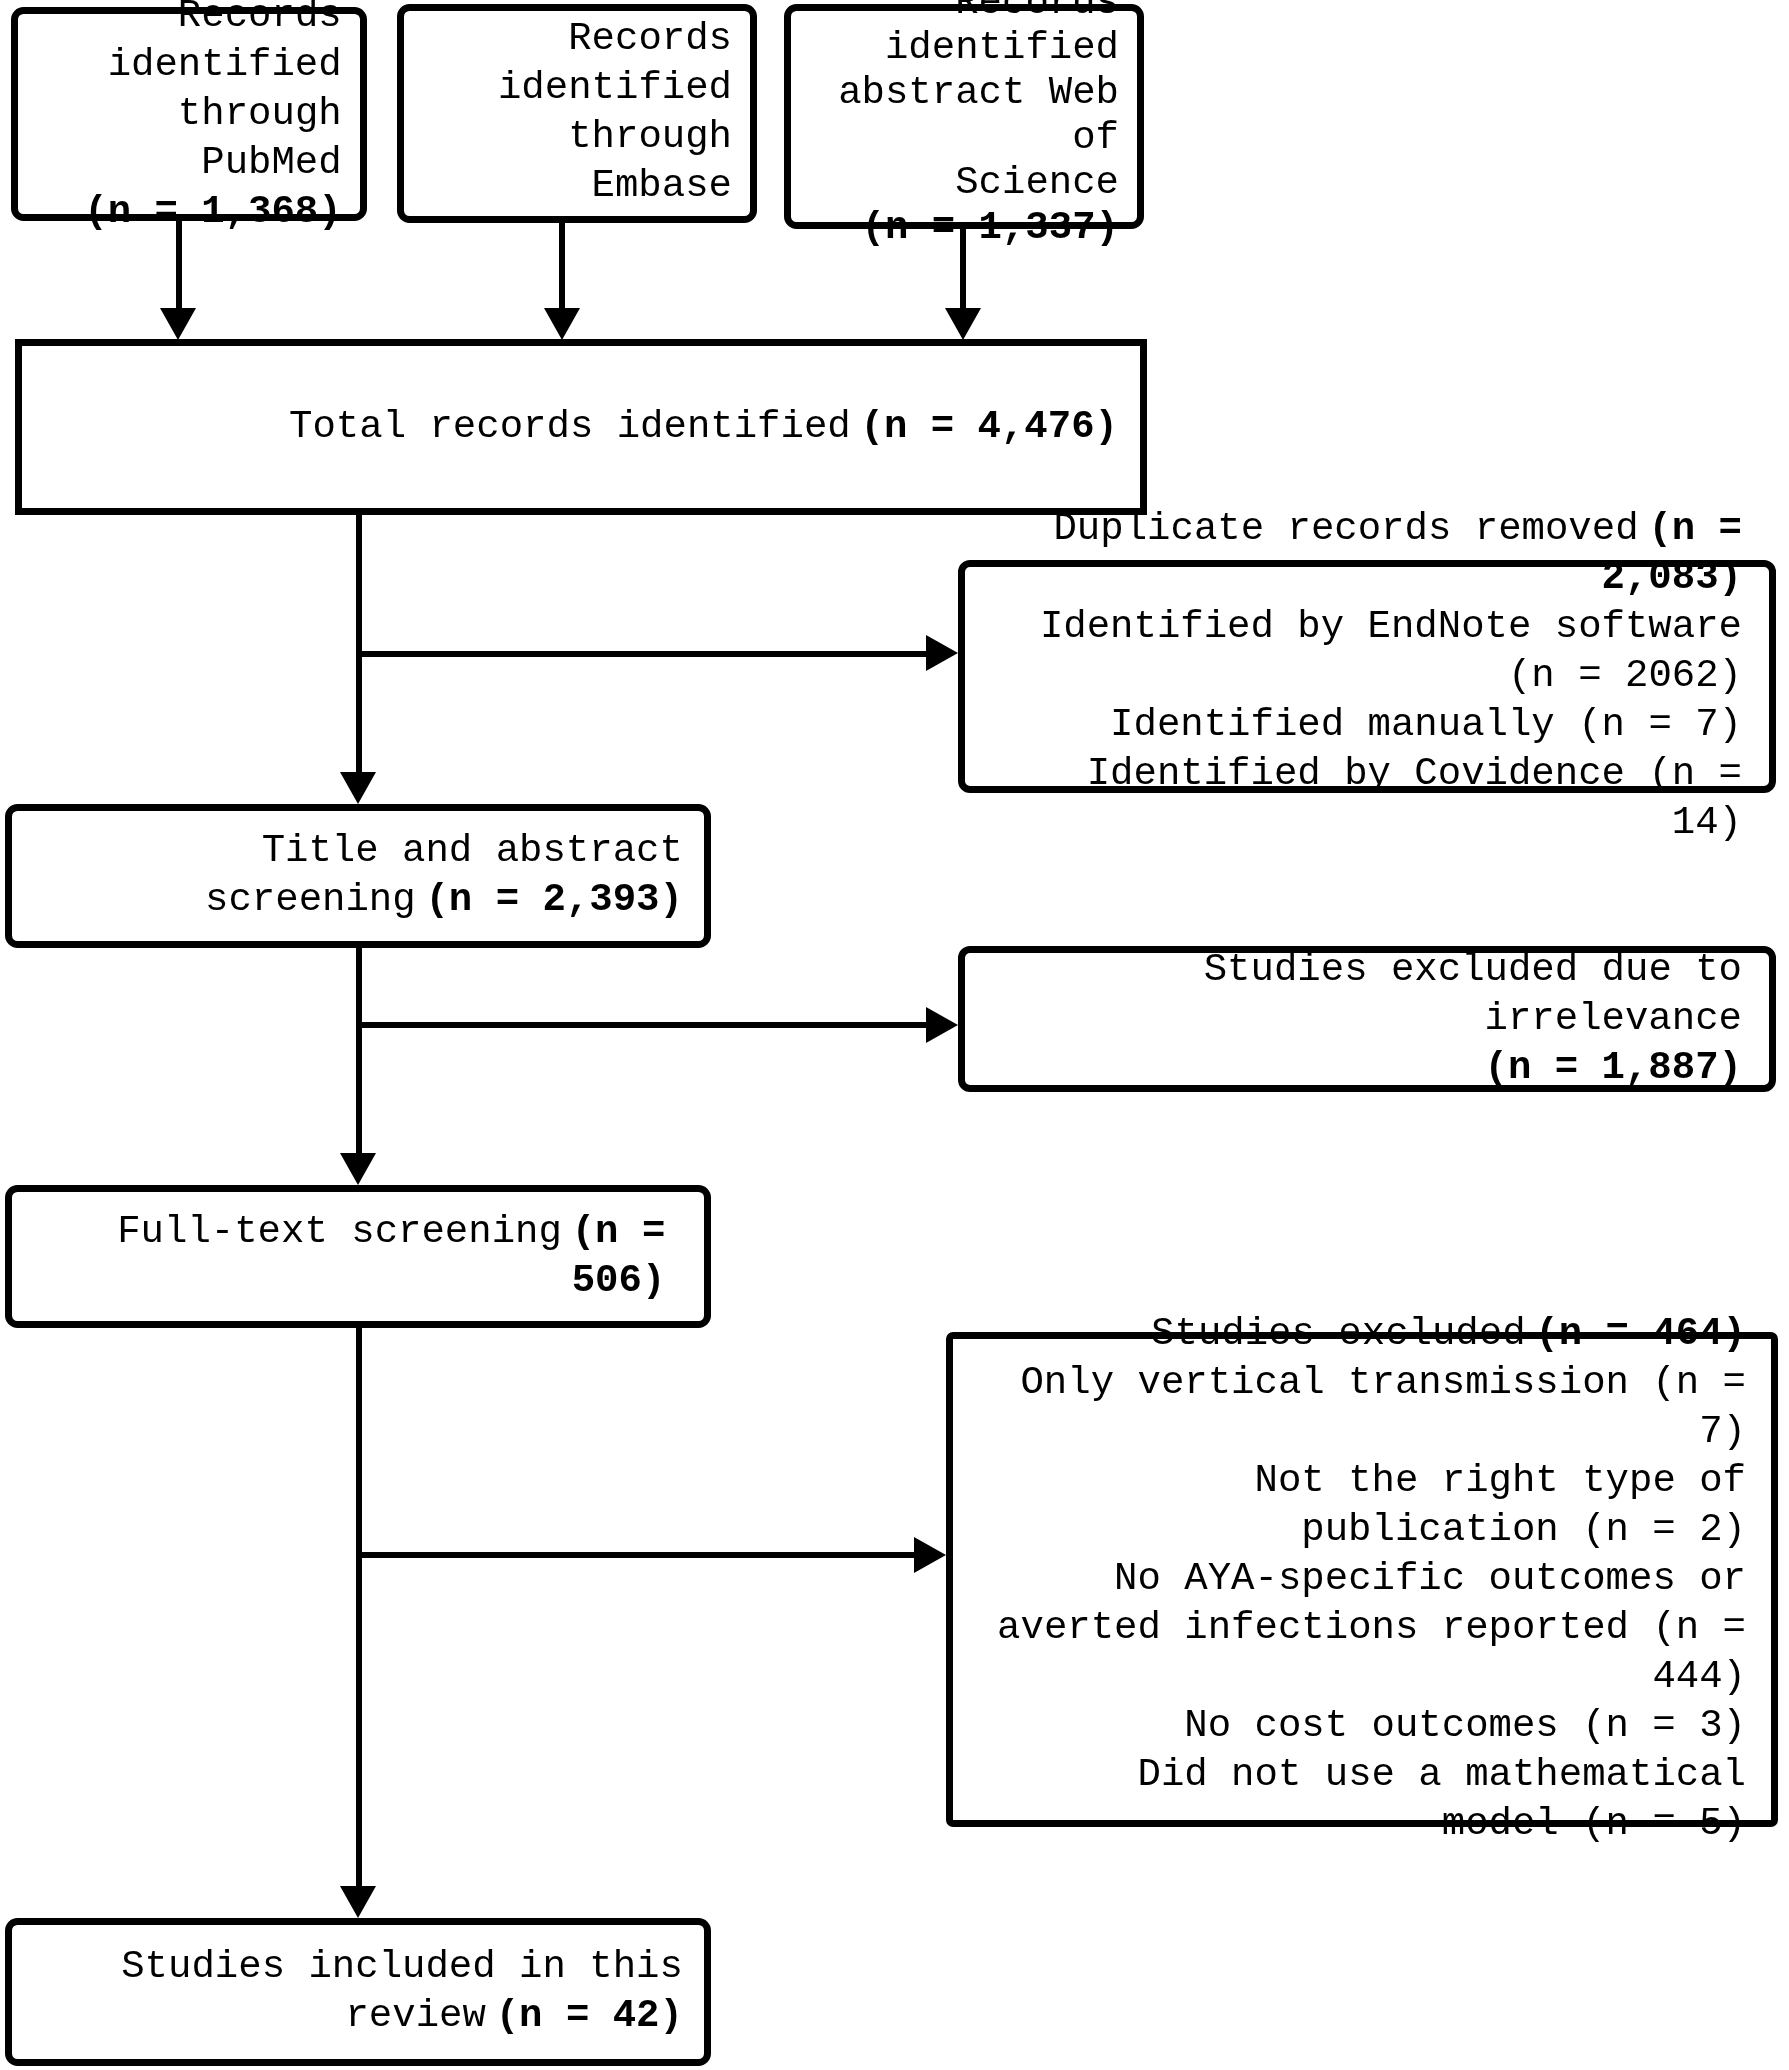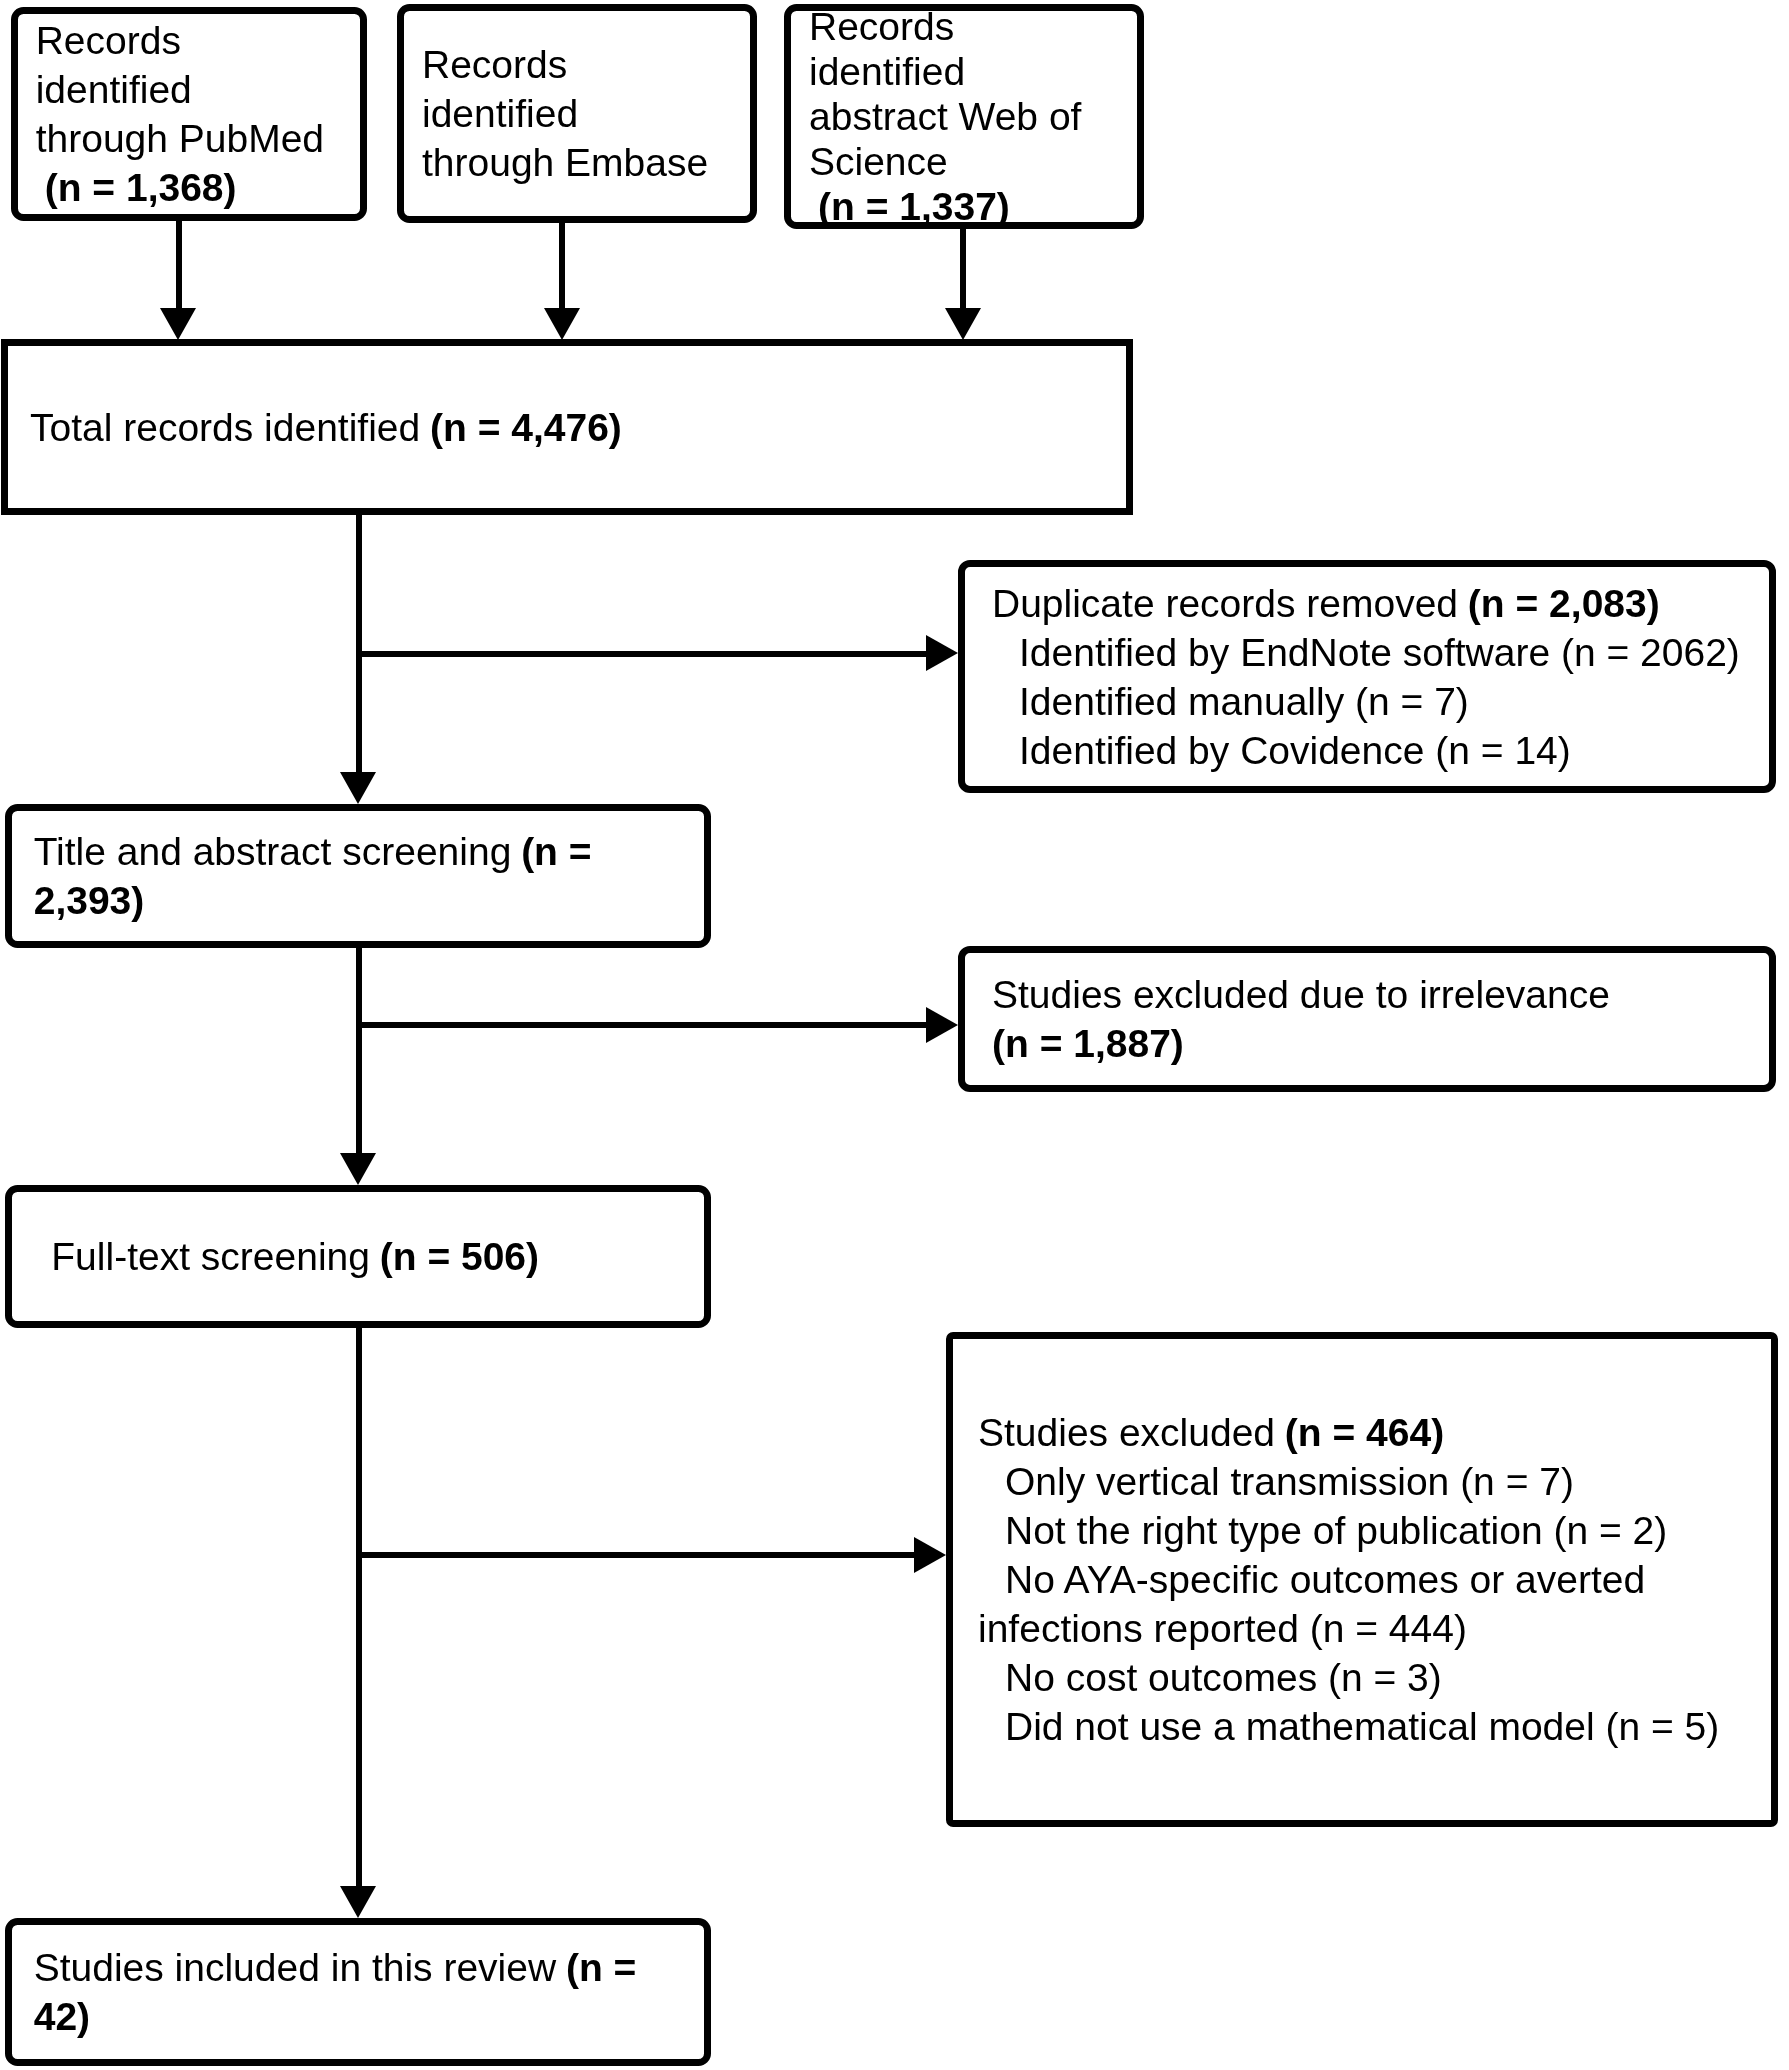--- a/index.html
+++ b/index.html
@@ -1,22 +1,23 @@
 <!DOCTYPE html>
 <html style="font-size:14.3px"><head>
 <meta charset="utf-8">
 <style>
   html, body { margin: 0; padding: 0; background: #ffffff; }
   #canvas {
     position: relative;
     width: 1649px;
     height: 2070px;
     background: #ffffff;
-    font-family: Liberation Sans, sans-serif;
+    font-family: Liberation Mono, monospace;
     color: #000000;
+    text-align: right;
   }
   .box {
     position: absolute;
     box-sizing: border-box;
     background: #ffffff;
     border: 7.1px solid #000000;
     display: flex;
     align-items: center;
   }
   .box .txt {
@@ -77,21 +78,21 @@
 
   <div class="vline" style="left:176px; top:221px; height:89px;"></div>
   <div class="ah-down" style="left:160px; top:308px;"></div>
 
   <div class="vline" style="left:559px; top:223px; height:87px;"></div>
   <div class="ah-down" style="left:544px; top:308px;"></div>
 
   <div class="vline" style="left:960px; top:228px; height:82px;"></div>
   <div class="ah-down" style="left:945px; top:308px;"></div>
 
-  <div class="box" style="left:1px; top:339px; width:1132px; height:176px; padding:9px 22px;">
+  <div class="box" style="left:15px; top:339px; width:1132px; height:176px; padding:9px 22px;">
     <div class="txt">
       <span>Total records identified</span><b class="cnt">(n = 4,476)</b>
     </div>
   </div>
 
   <div class="vline" style="left:356px; top:514px; height:261px;"></div>
   <div class="ah-down" style="left:340px; top:772px;"></div>
 
   <div class="hline" style="left:356px; top:651px; width:572px;"></div>
   <div class="ah-right" style="left:926px; top:635px;"></div>

